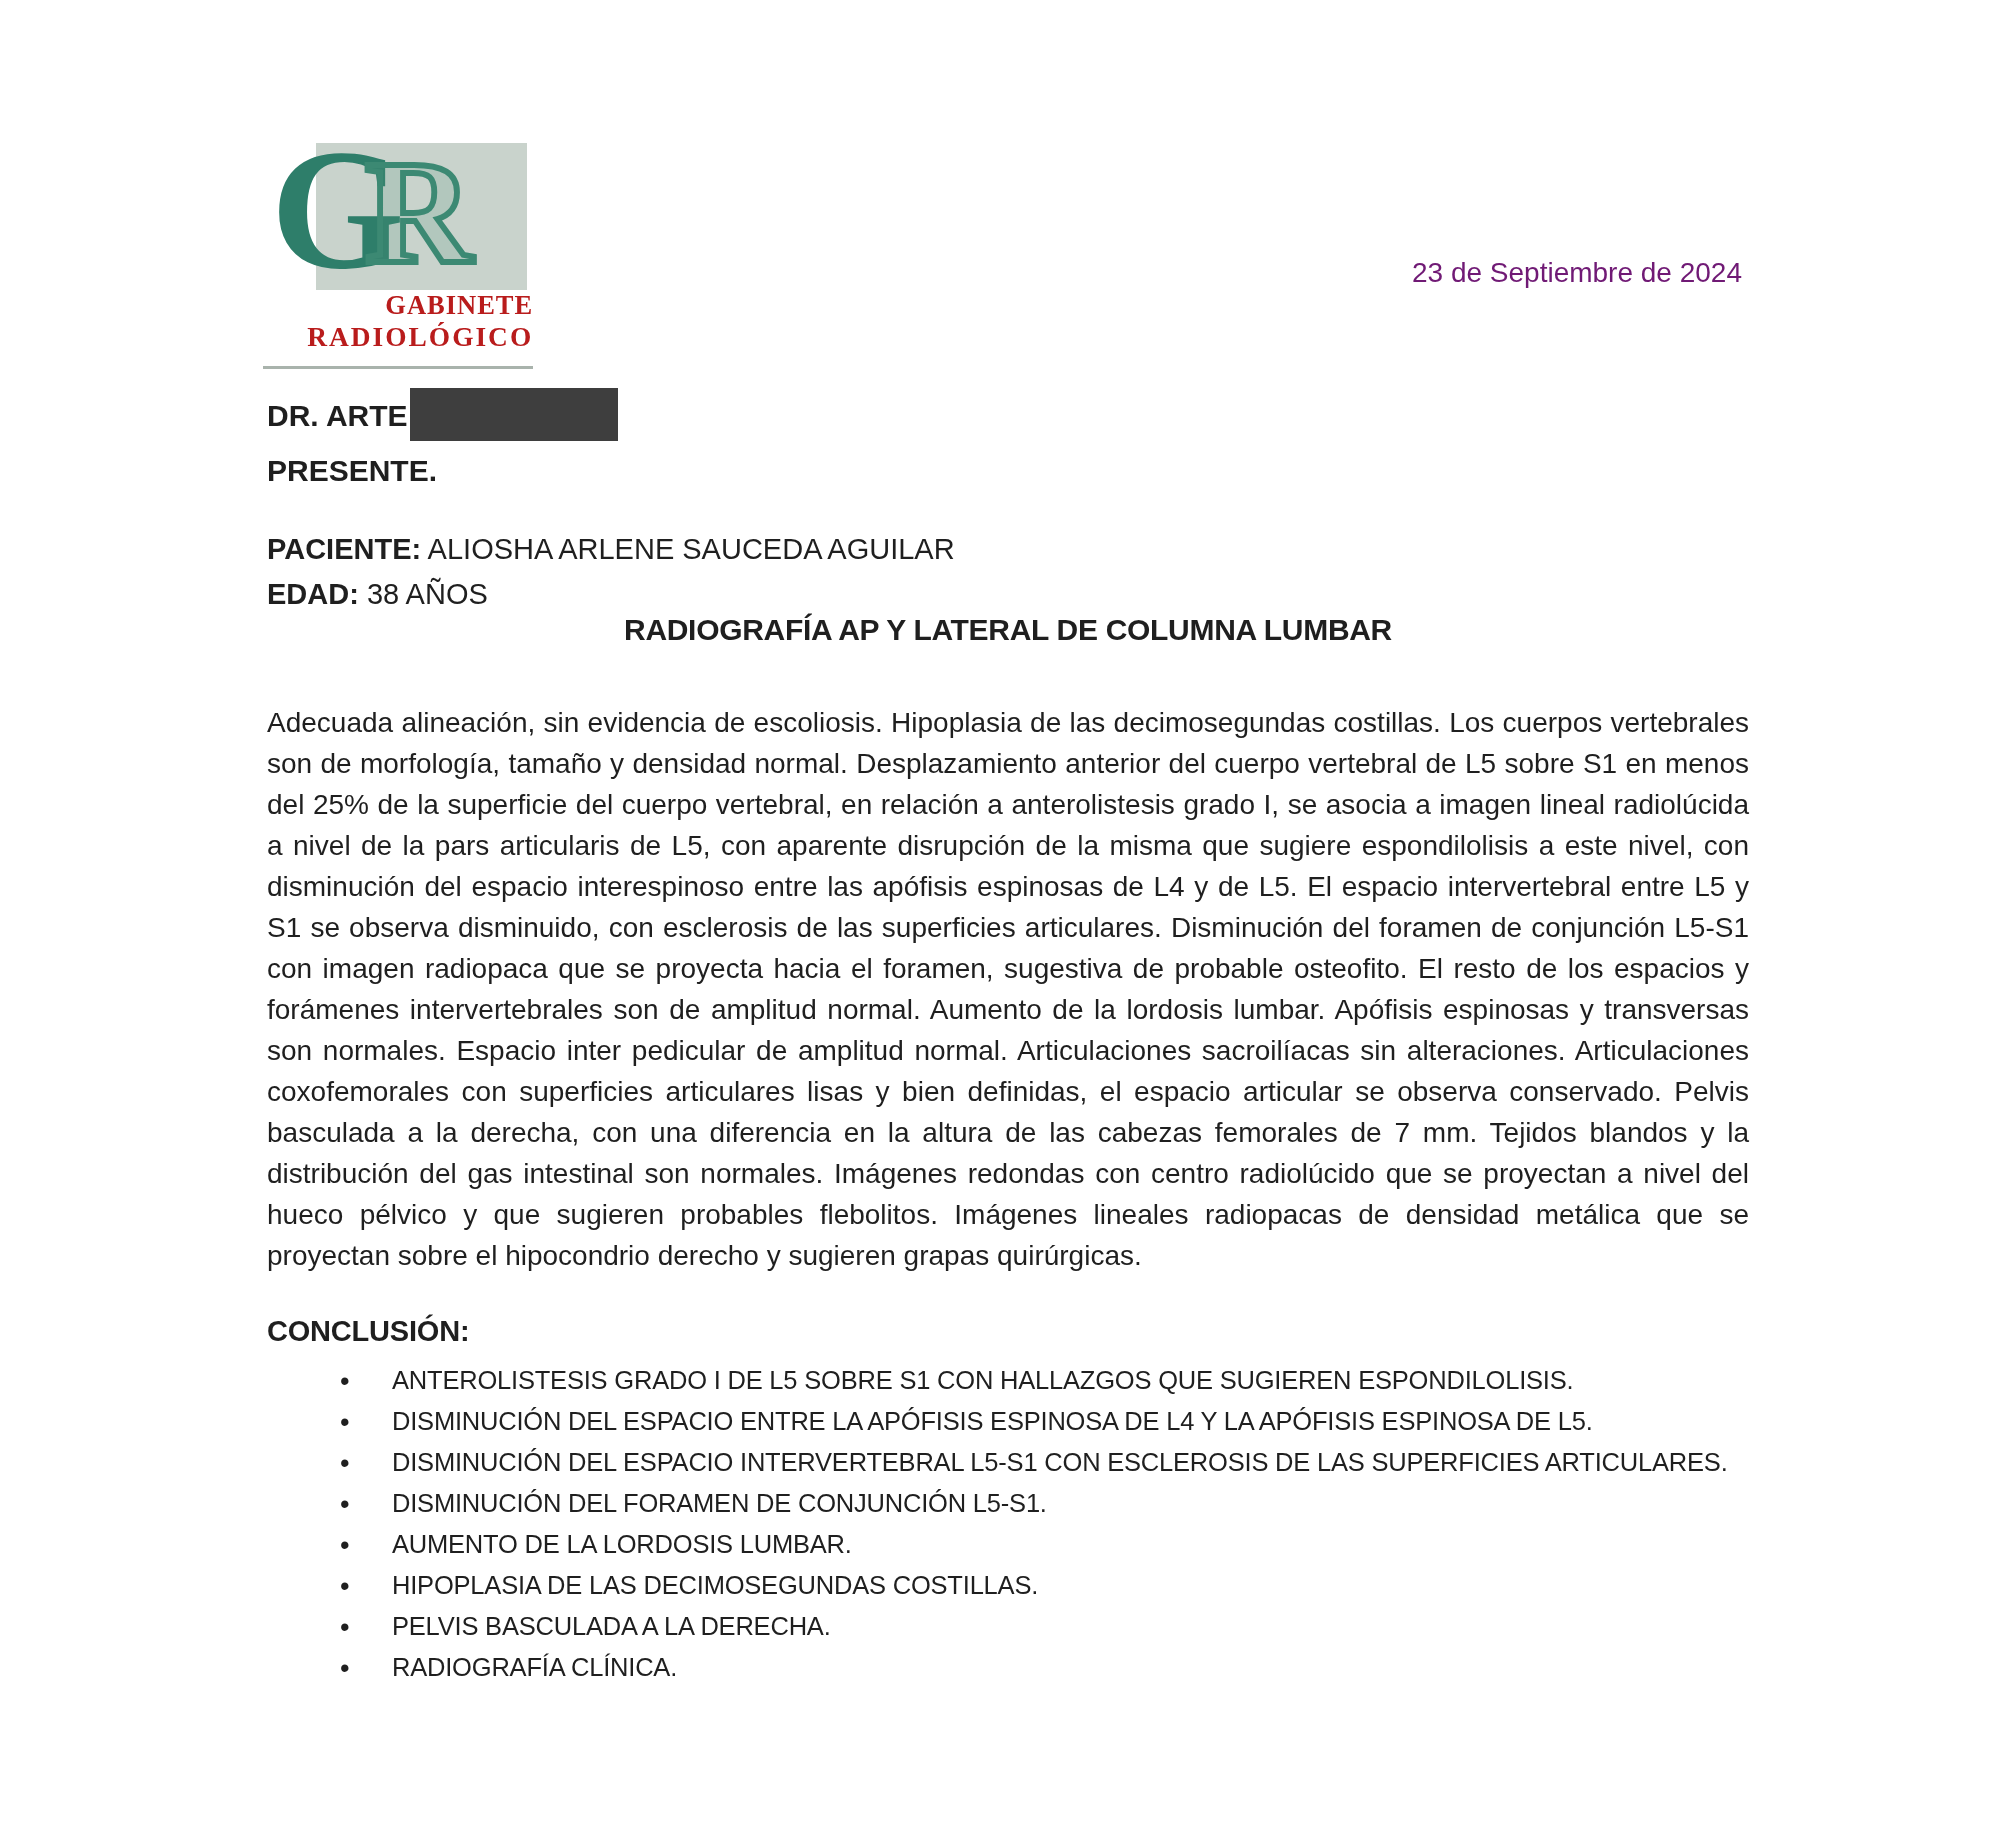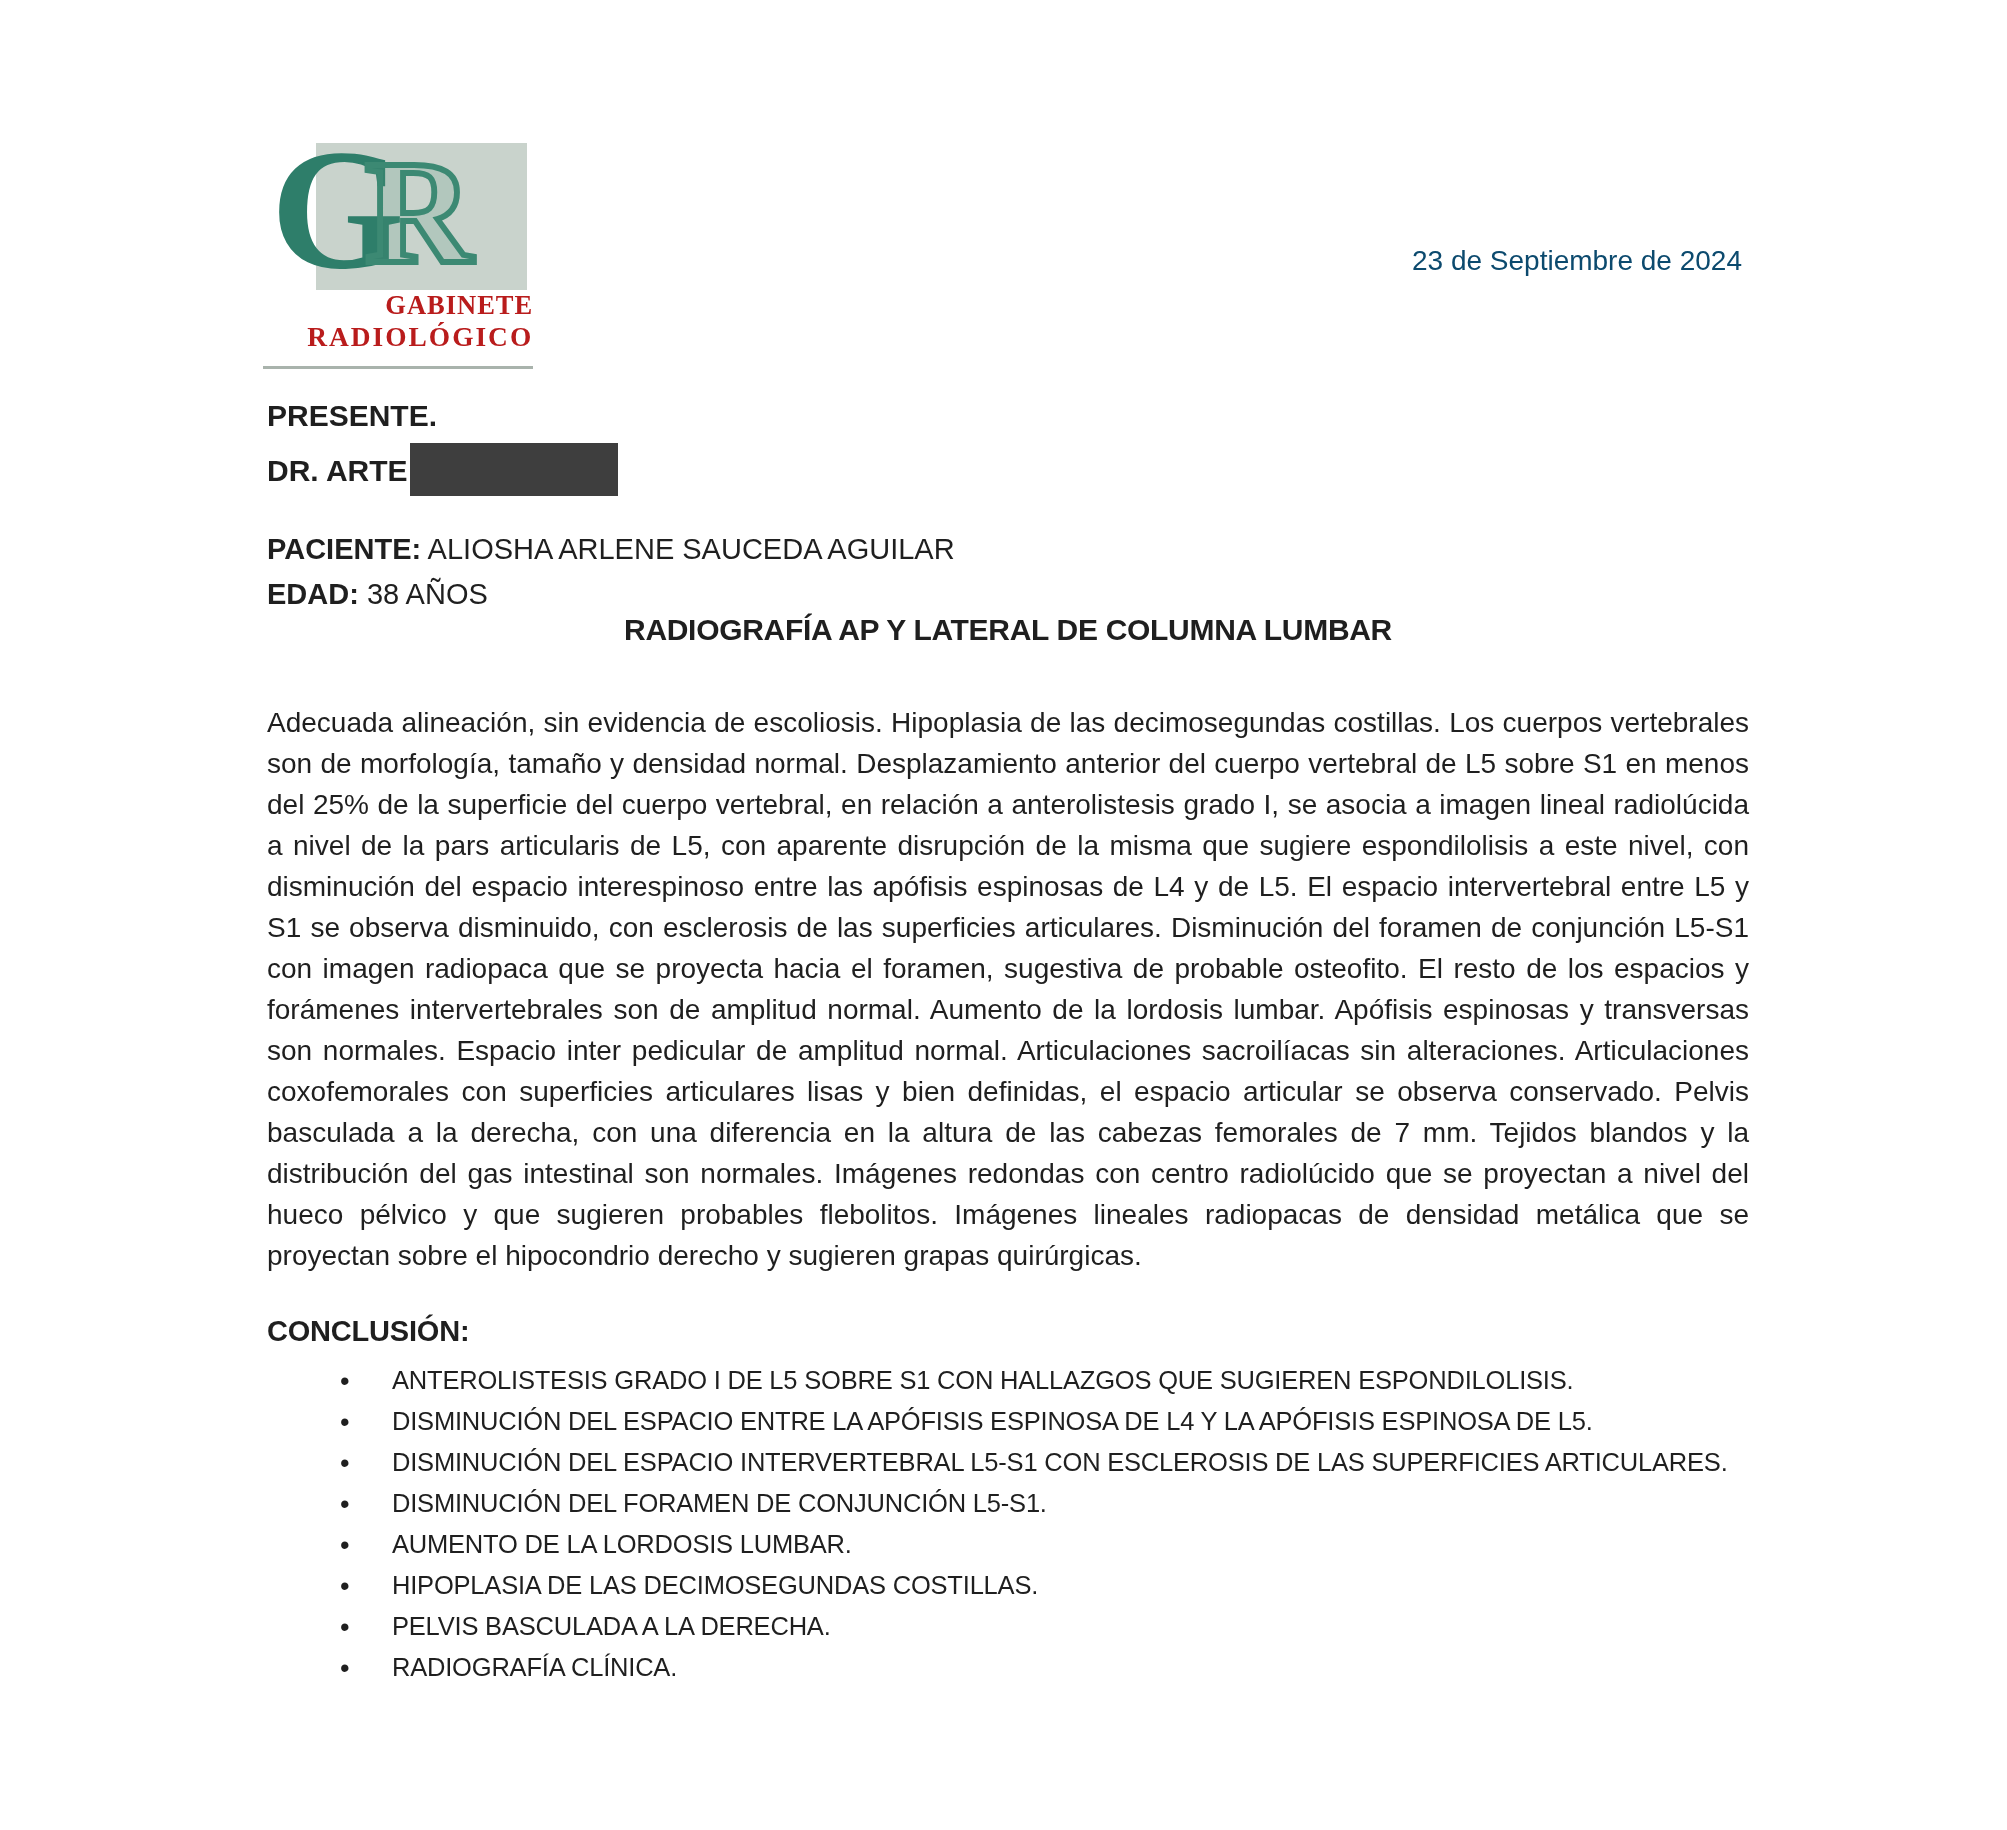--- a/index.html
+++ b/index.html
@@ -19,21 +19,21 @@
   .logo-g { position:absolute; left:13.7px; top:0; font-size:172px; line-height:172px;
             font-weight:bold; letter-spacing:-5.9px; }
   .logo-r { position:absolute; left:108px; top:13.7px; font-size:149px; line-height:149px;
             font-weight:bold; color:rgba(90,155,132,0.20); -webkit-text-stroke:5.9px #3c8973; }
   .logo-name { position:absolute; right:9.8px; text-align:right; font-weight:bold; white-space:nowrap; }
   .logo-name-1 { top:167px; font-size:26.5px; letter-spacing:1px; }
   .logo-name-2 { top:199px; font-size:27.4px; letter-spacing:2px; }
   .logo-underline { position:absolute; left:5.9px; right:9.8px; top:243px; height:2.9px; background:#a9b3ac; }
 
   
-  .date { position:absolute; top:245px; right:265px; font-size:28px; color:#0c4a6e; }
+  .date { position:absolute; top:257px; right:265px; font-size:28px; color:#701a75; }
 
   
   .recipient { position:absolute; left:267px; top:388px; font-size:30px; font-weight:bold; line-height:55px; }
   .redaction { display:inline-block; width:208px; height:53px; vertical-align:middle; margin:-7.8px 0 0 2px; }
 
   
   .patient-block { position:absolute; left:267px; top:527px; font-size:29px; line-height:45px; }
   .label { font-weight:bold; }
 
   
@@ -57,22 +57,22 @@
     <div class="logo-g" style="color: rgb(46, 126, 106);">G</div>
     <div class="logo-r">R</div>
     <div class="logo-name logo-name-1" style="color: #b91c1c;">GABINETE</div>
     <div class="logo-name logo-name-2" style="color: #b91c1c;">RADIOLÓGICO</div>
     <div class="logo-underline"></div>
   </div>
 
   <div class="date">23 de Septiembre de 2024</div>
 
   <div class="recipient">
+    <div><span>DR. ARTE</span><span class="redaction" style="background: rgb(62, 62, 62);"></span></div>
     <div>PRESENTE.</div>
-    <div><span>DR. ARTE</span><span class="redaction" style="background: rgb(62, 62, 62);"></span></div>
   </div>
 
   <div class="patient-block">
     <div>
       <span class="label">PACIENTE:</span>
       <span>ALIOSHA ARLENE SAUCEDA AGUILAR</span>
     </div>
     <div>
       <span class="label">EDAD:</span>
       <span>38 AÑOS</span>

